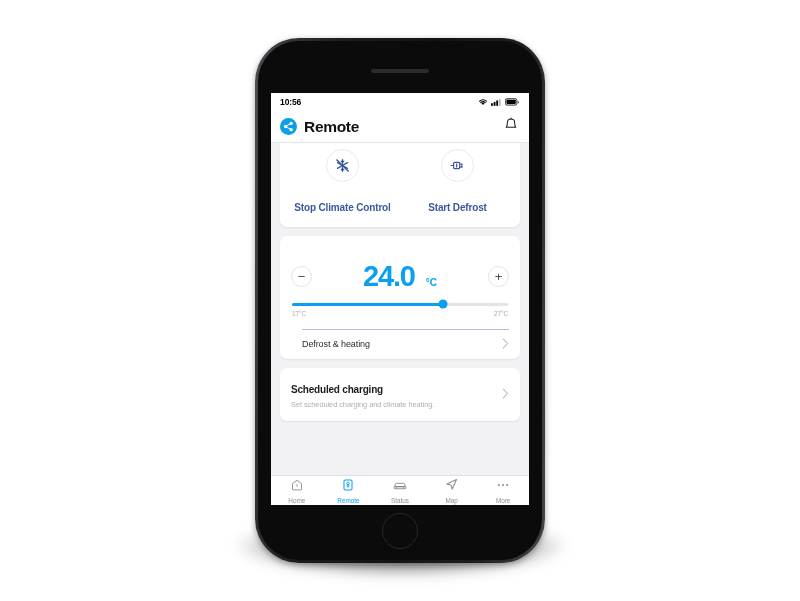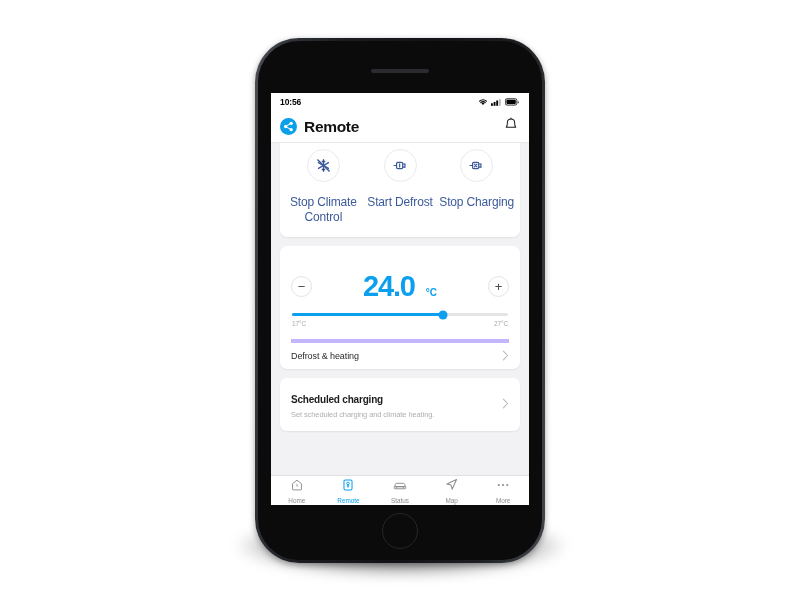--- a/index.html
+++ b/index.html
@@ -118,22 +118,22 @@
     display: flex; flex-direction: column; align-items: center;
     text-align: center;
   }
   .action-circle {
     width: 33px; height: 33px; border-radius: 50%;
     border: 1px solid #eaeaec;
     background: #fff;
     display: flex; align-items: center; justify-content: center;
   }
   .action-label {
-    margin-top: 13px;
-    font-size: 12px; font-weight: normal; color: #3c5a9a;
+    margin-top: 20px;
+    font-size: 10px; font-weight: bold; color: #3c5a9a;
     line-height: 1.25; letter-spacing: -0.15px;
   }
 
   
   .card-climate { padding: 12px 11px 0 11px; }
   .card-title { font-size: 10px; font-weight: bold; color: #1c1c1e; letter-spacing: -0.2px; }
 
   .temp-row {
     display: flex; align-items: center; justify-content: space-between;
     margin-top: 14px;
@@ -170,23 +170,23 @@
     background: #0aa0ef;
   }
   .slider-ends {
     display: flex; justify-content: space-between;
     margin-top: 4px;
   }
   .slider-end { font-size: 6.5px; color: #a9a9ae; letter-spacing: -0.1px; }
 
   .row-link {
     margin-top: 12px;
-    border-top: 4px solid #c4b5fd;
+    border-top: 1px solid #c4b5fd;
     height: 30px;
-    display: flex; align-items: center; justify-content: space-between;
+    display: flex; align-items: center; justify-content: space-between; margin-left: 11px;
   }
   .row-link-text { font-size: 9px; color: #2c2c2e; letter-spacing: -0.1px; }
 
   
   .card-sched {
     padding: 11px 11px 12px 11px;
     display: flex; align-items: center; justify-content: space-between;
   }
   .sched-title { font-size: 10px; font-weight: bold; color: #1c1c1e; letter-spacing: -0.2px; }
   .sched-sub { font-size: 7.5px; color: #b0b0b5; margin-top: 3px; letter-spacing: -0.1px; }
@@ -289,32 +289,20 @@
                   <rect x="5.4" y="6.4" width="7.2" height="7.2" rx="1.2" stroke="#3c5a9a" stroke-width="1.4" fill="none"></rect>
                   <path d="M2.4 10 H5.4" stroke="#3c5a9a" stroke-width="1.4" stroke-linecap="round"></path>
                   <path d="M12.6 8.2 H15.2 M12.6 11.8 H15.2" stroke="#3c5a9a" stroke-width="1.4" stroke-linecap="round"></path>
                   <path d="M15.2 8.2 V11.8" stroke="#3c5a9a" stroke-width="1.4" stroke-linecap="round"></path>
                   <path d="M9.0 8.1 V11.9" stroke="#3c5a9a" stroke-width="1.4" stroke-linecap="round"></path>
                 </svg>
               </span>
               <span class="action-label">Start Defrost</span>
             </div>
 
-            <div class="action">
-              <span class="action-circle">
-                <svg width="17" height="17" viewBox="0 0 20 20">
-                  <rect x="5.4" y="6.4" width="7.2" height="7.2" rx="1.2" stroke="#3c5a9a" stroke-width="1.4" fill="none"></rect>
-                  <path d="M2.4 10 H5.4" stroke="#3c5a9a" stroke-width="1.4" stroke-linecap="round"></path>
-                  <path d="M12.6 8.2 H15.2 M12.6 11.8 H15.2" stroke="#3c5a9a" stroke-width="1.4" stroke-linecap="round"></path>
-                  <path d="M15.2 8.2 V11.8" stroke="#3c5a9a" stroke-width="1.4" stroke-linecap="round"></path>
-                  <path d="M7.5 8.3 L10.5 11.7 M10.5 8.3 L7.5 11.7" stroke="#3c5a9a" stroke-width="1.3" stroke-linecap="round"></path>
-                </svg>
-              </span>
-              <span class="action-label">Stop Charging</span>
-            </div>
 
           </div>
 
           <div class="card card-climate">
 
             <div class="temp-row">
               <span class="round-btn">−</span>
               <span class="temp-wrap">
                 <span class="temp-value">24.0</span>
                 <span class="temp-unit">°C</span>

